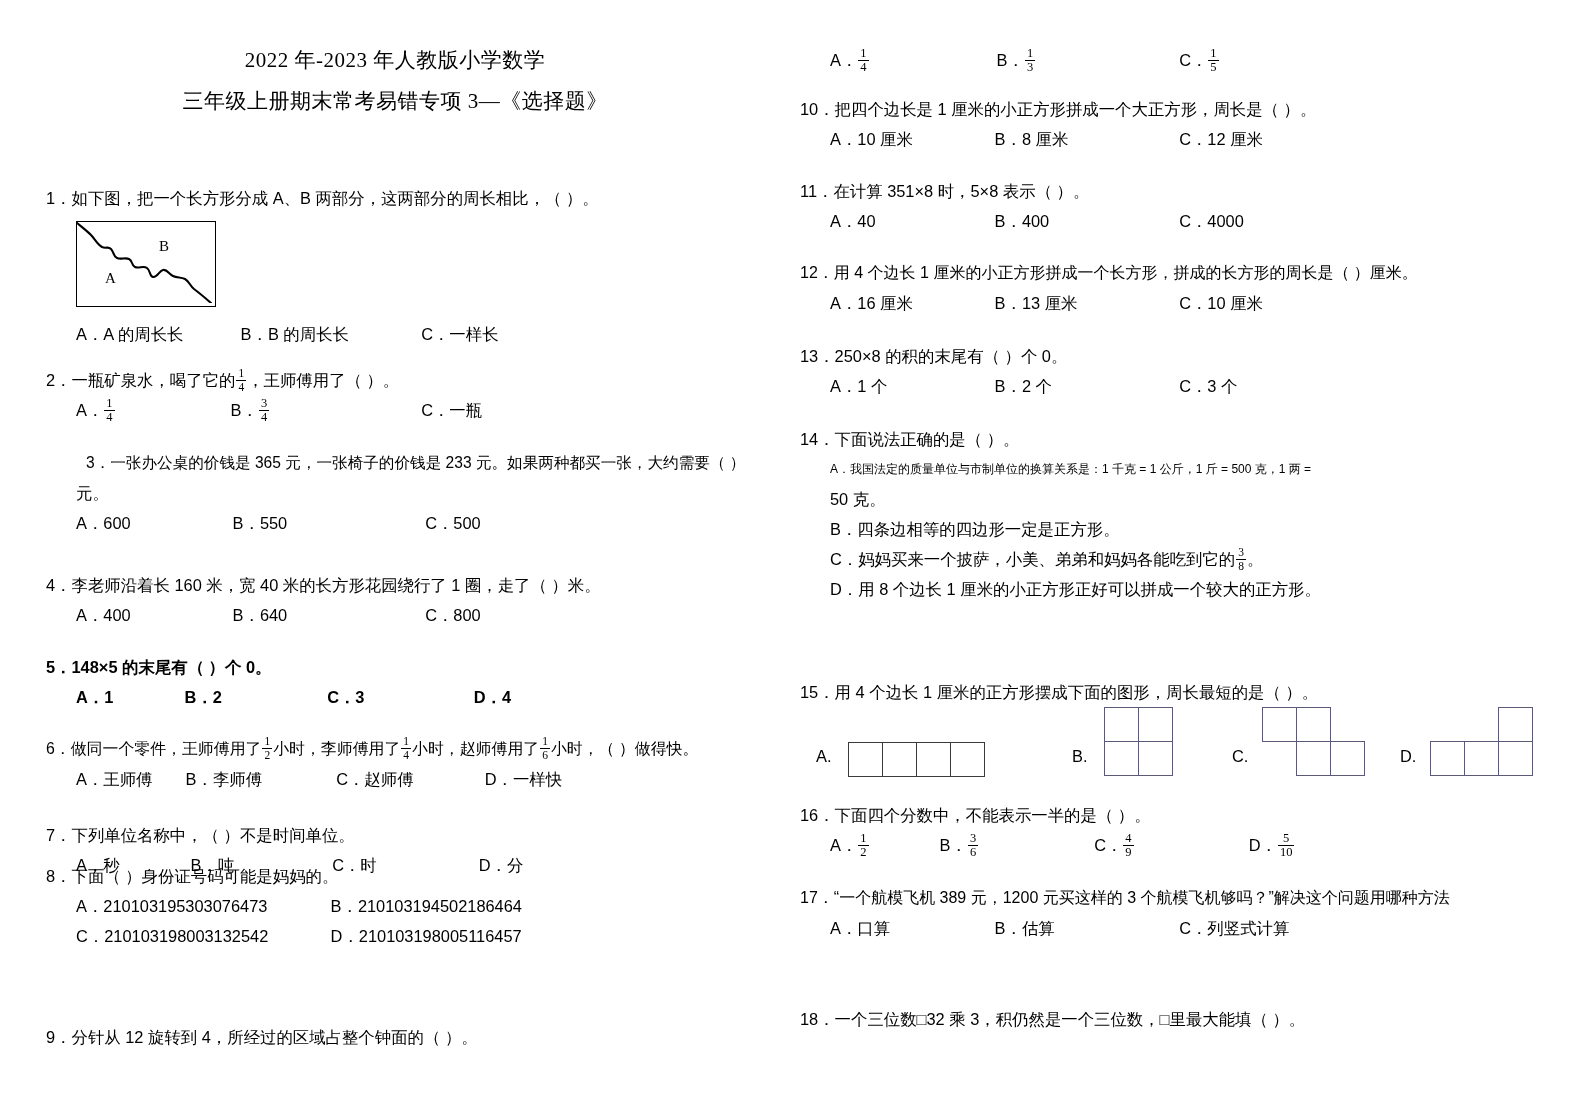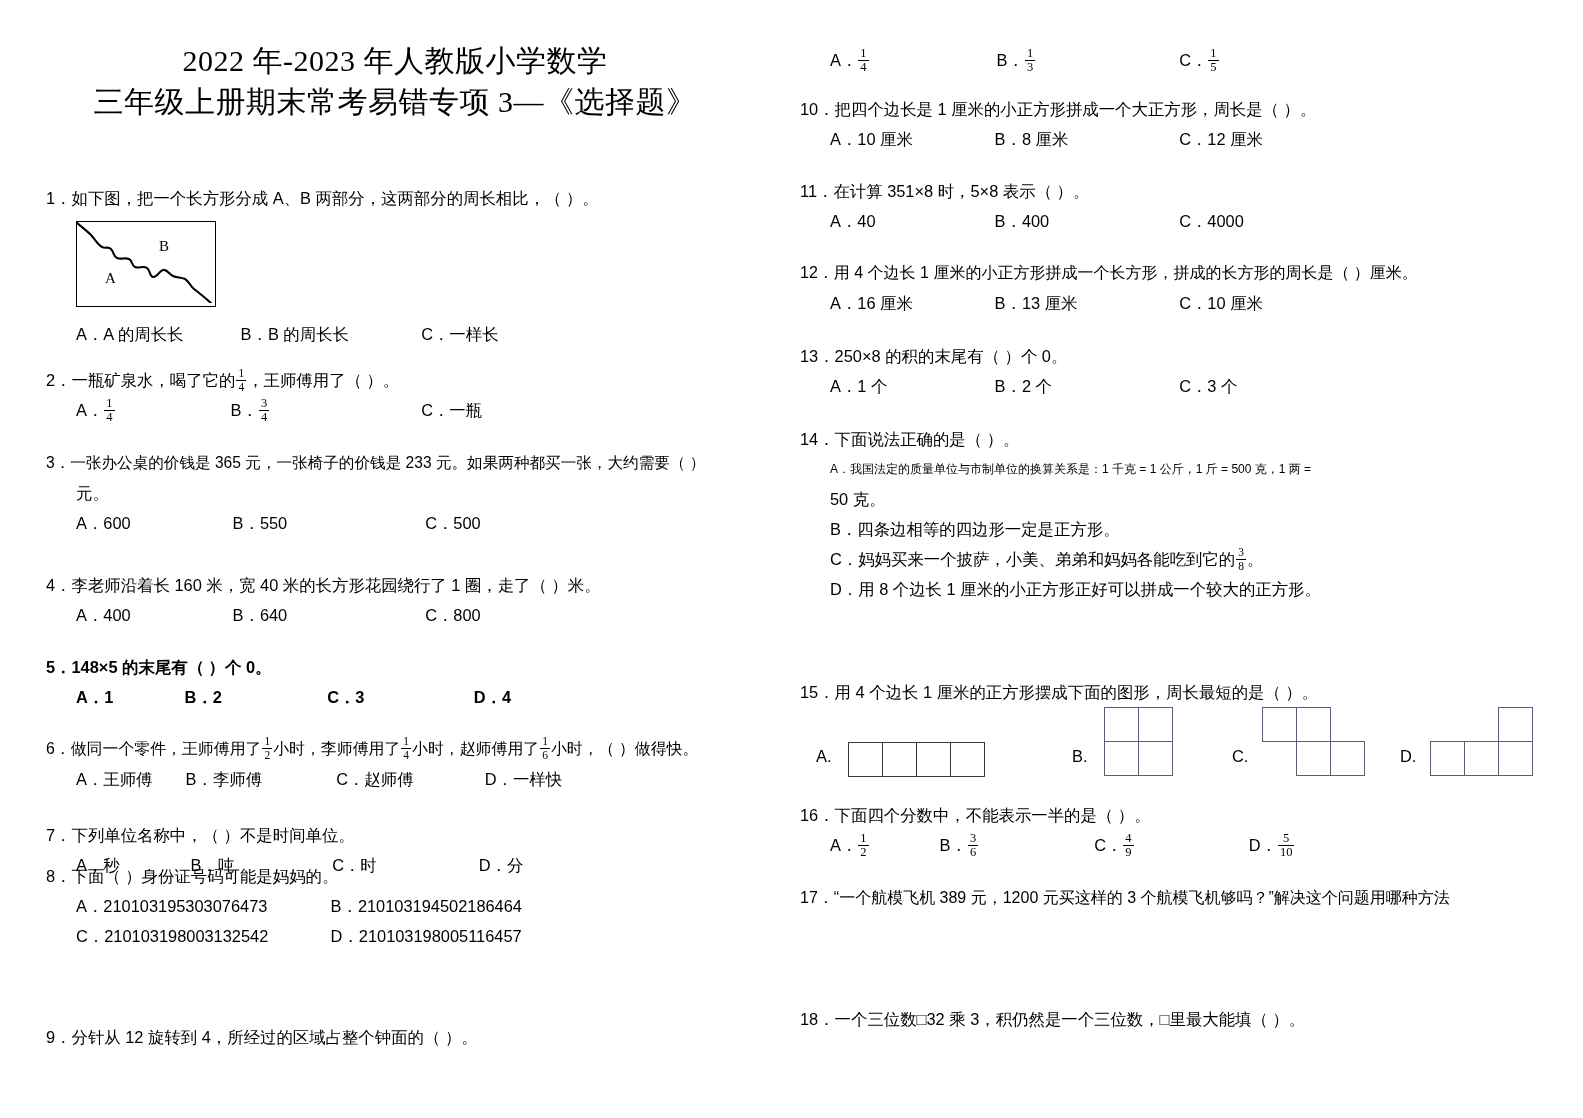--- a/index.html
+++ b/index.html
@@ -12,21 +12,21 @@
   }
   .page{position:relative;width:1583px;height:1118px;}
 
   
   .title-block{
     position:absolute;left:0;top:40px;width:790px;
     text-align:center;
   }
   .title-line{
     font-family:"Liberation Serif","DejaVu Serif",serif;
-    font-size:30px;
+    font-size:21px;
     line-height:41px;
     letter-spacing:.5px;
     white-space:nowrap;
   }
 
   
   .col{
     position:absolute;
     top:0;
     font-size:16.4px;
@@ -154,21 +154,21 @@
     <div class="q" style="top:365px;">
       <span class="qtext"><span>2．一瓶矿泉水，喝了它的</span><span class="frac"><span class="num">1</span><span class="den">4</span></span><span>，王师傅用了（     ）。</span></span>
       <div class="opts">
         <span class="opt" style="width:150px;"><span>A．</span><span class="frac frac-lg"><span class="num">1</span><span class="den">4</span></span></span>
         <span class="opt" style="width:186px;"><span>B．</span><span class="frac frac-lg"><span class="num">3</span><span class="den">4</span></span></span>
         <span class="opt">C．一瓶</span>
       </div>
     </div>
 
     <div class="q" style="top:448px;">
-      <span class="qtext" style="font-size:15.6px;">3．一张办公桌的价钱是 365 元，一张椅子的价钱是 233 元。如果两种都买一张，大约需要（      ）</span>
+      <span class="qtext" style="font-size:15.6px;margin-left:40px;">3．一张办公桌的价钱是 365 元，一张椅子的价钱是 233 元。如果两种都买一张，大约需要（      ）</span>
       <span class="qtext indent">元。</span>
       <div class="opts">
         <span class="opt" style="width:152px;">A．600</span>
         <span class="opt" style="width:188px;">B．550</span>
         <span class="opt">C．500</span>
       </div>
     </div>
 
     <div class="q" style="top:570px;">
       <span class="qtext">4．李老师沿着长 160 米，宽 40 米的长方形花园绕行了 1 圈，走了（     ）米。</span>
@@ -335,20 +335,25 @@
       <div class="opts">
         <span class="opt" style="width:105px;"><span>A．</span><span class="frac frac-lg"><span class="num">1</span><span class="den">2</span></span></span>
         <span class="opt" style="width:150px;"><span>B．</span><span class="frac frac-lg"><span class="num">3</span><span class="den">6</span></span></span>
         <span class="opt" style="width:150px;"><span>C．</span><span class="frac frac-lg"><span class="num">4</span><span class="den">9</span></span></span>
         <span class="opt"><span>D．</span><span class="frac frac-lg"><span class="num">5</span><span class="den">10</span></span></span>
       </div>
     </div>
 
     <div class="q" style="top:883px;">
       <span class="qtext" style="font-size:16px;">17．“一个航模飞机 389 元，1200 元买这样的 3 个航模飞机够吗？”解决这个问题用哪种方法</span>
+      <div class="opts">
+        <span class="opt" style="width:160px;">A．口算</span>
+        <span class="opt" style="width:180px;">B．估算</span>
+        <span class="opt">C．列竖式计算</span>
+      </div>
     </div>
 
     <div class="q" style="top:1004px;">
       <span class="qtext">18．一个三位数□32 乘 3，积仍然是一个三位数，□里最大能填（     ）。</span>
     </div>
 
   </div>
 
 </div>
 

